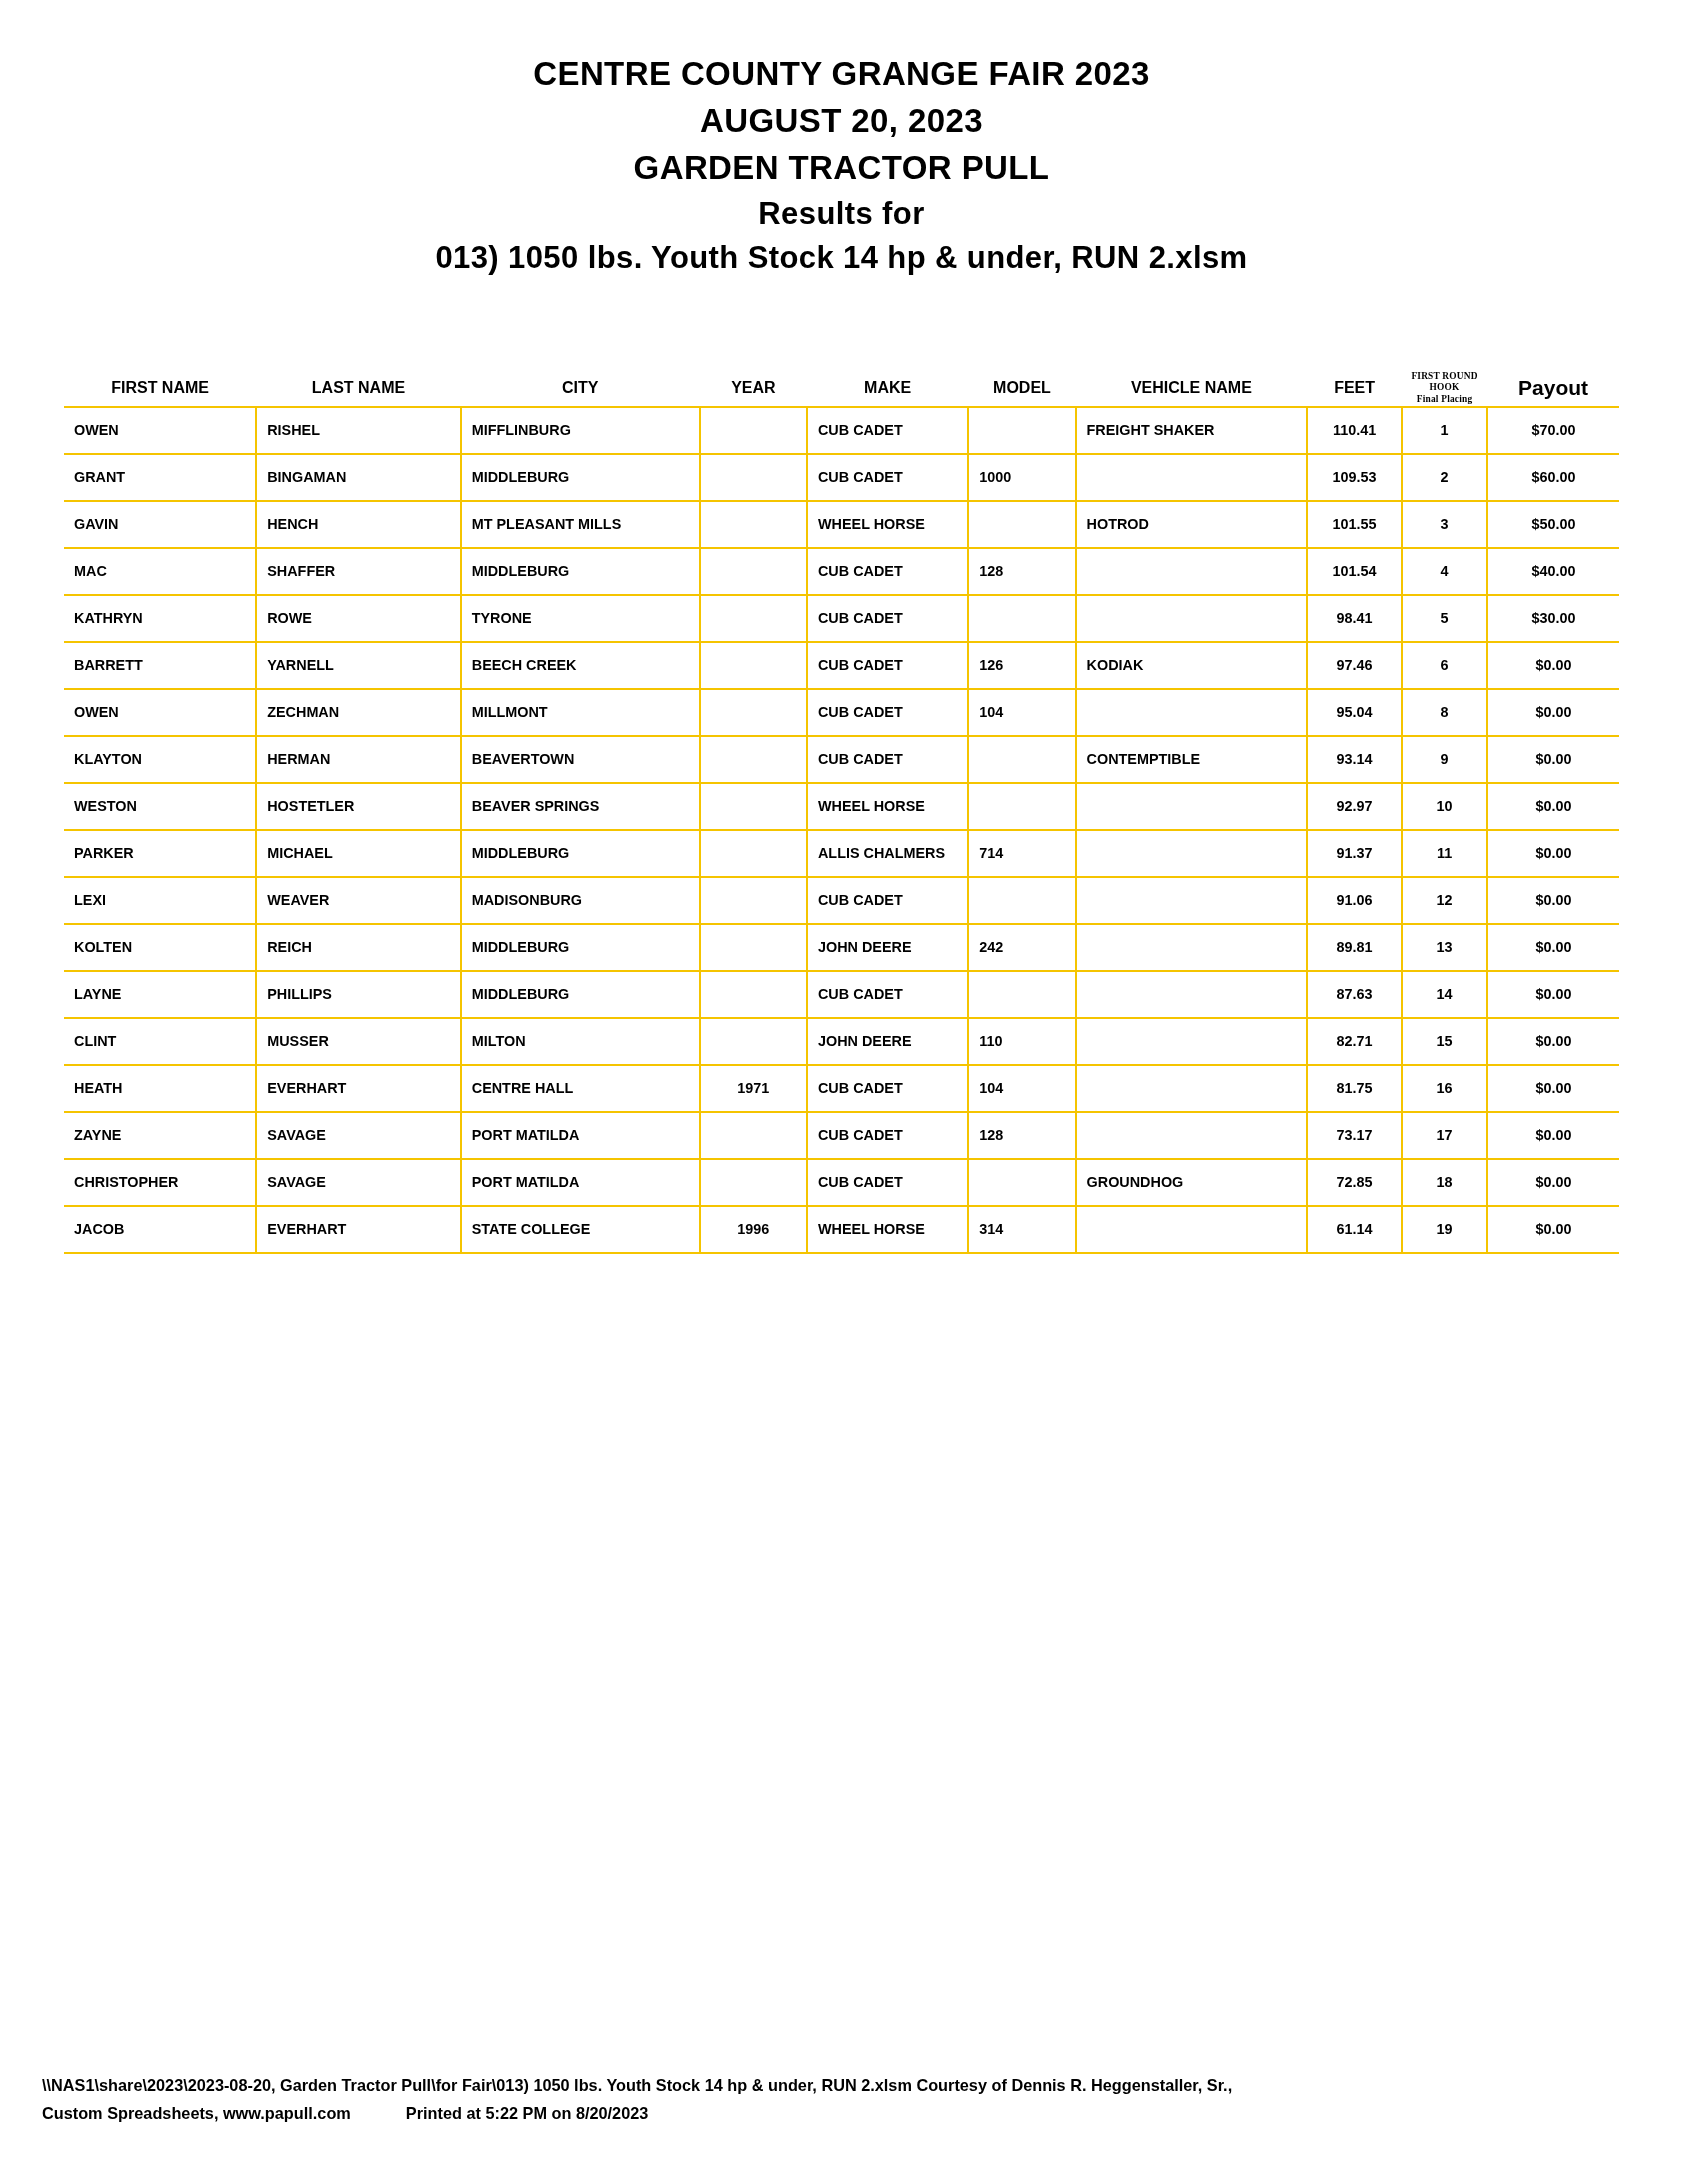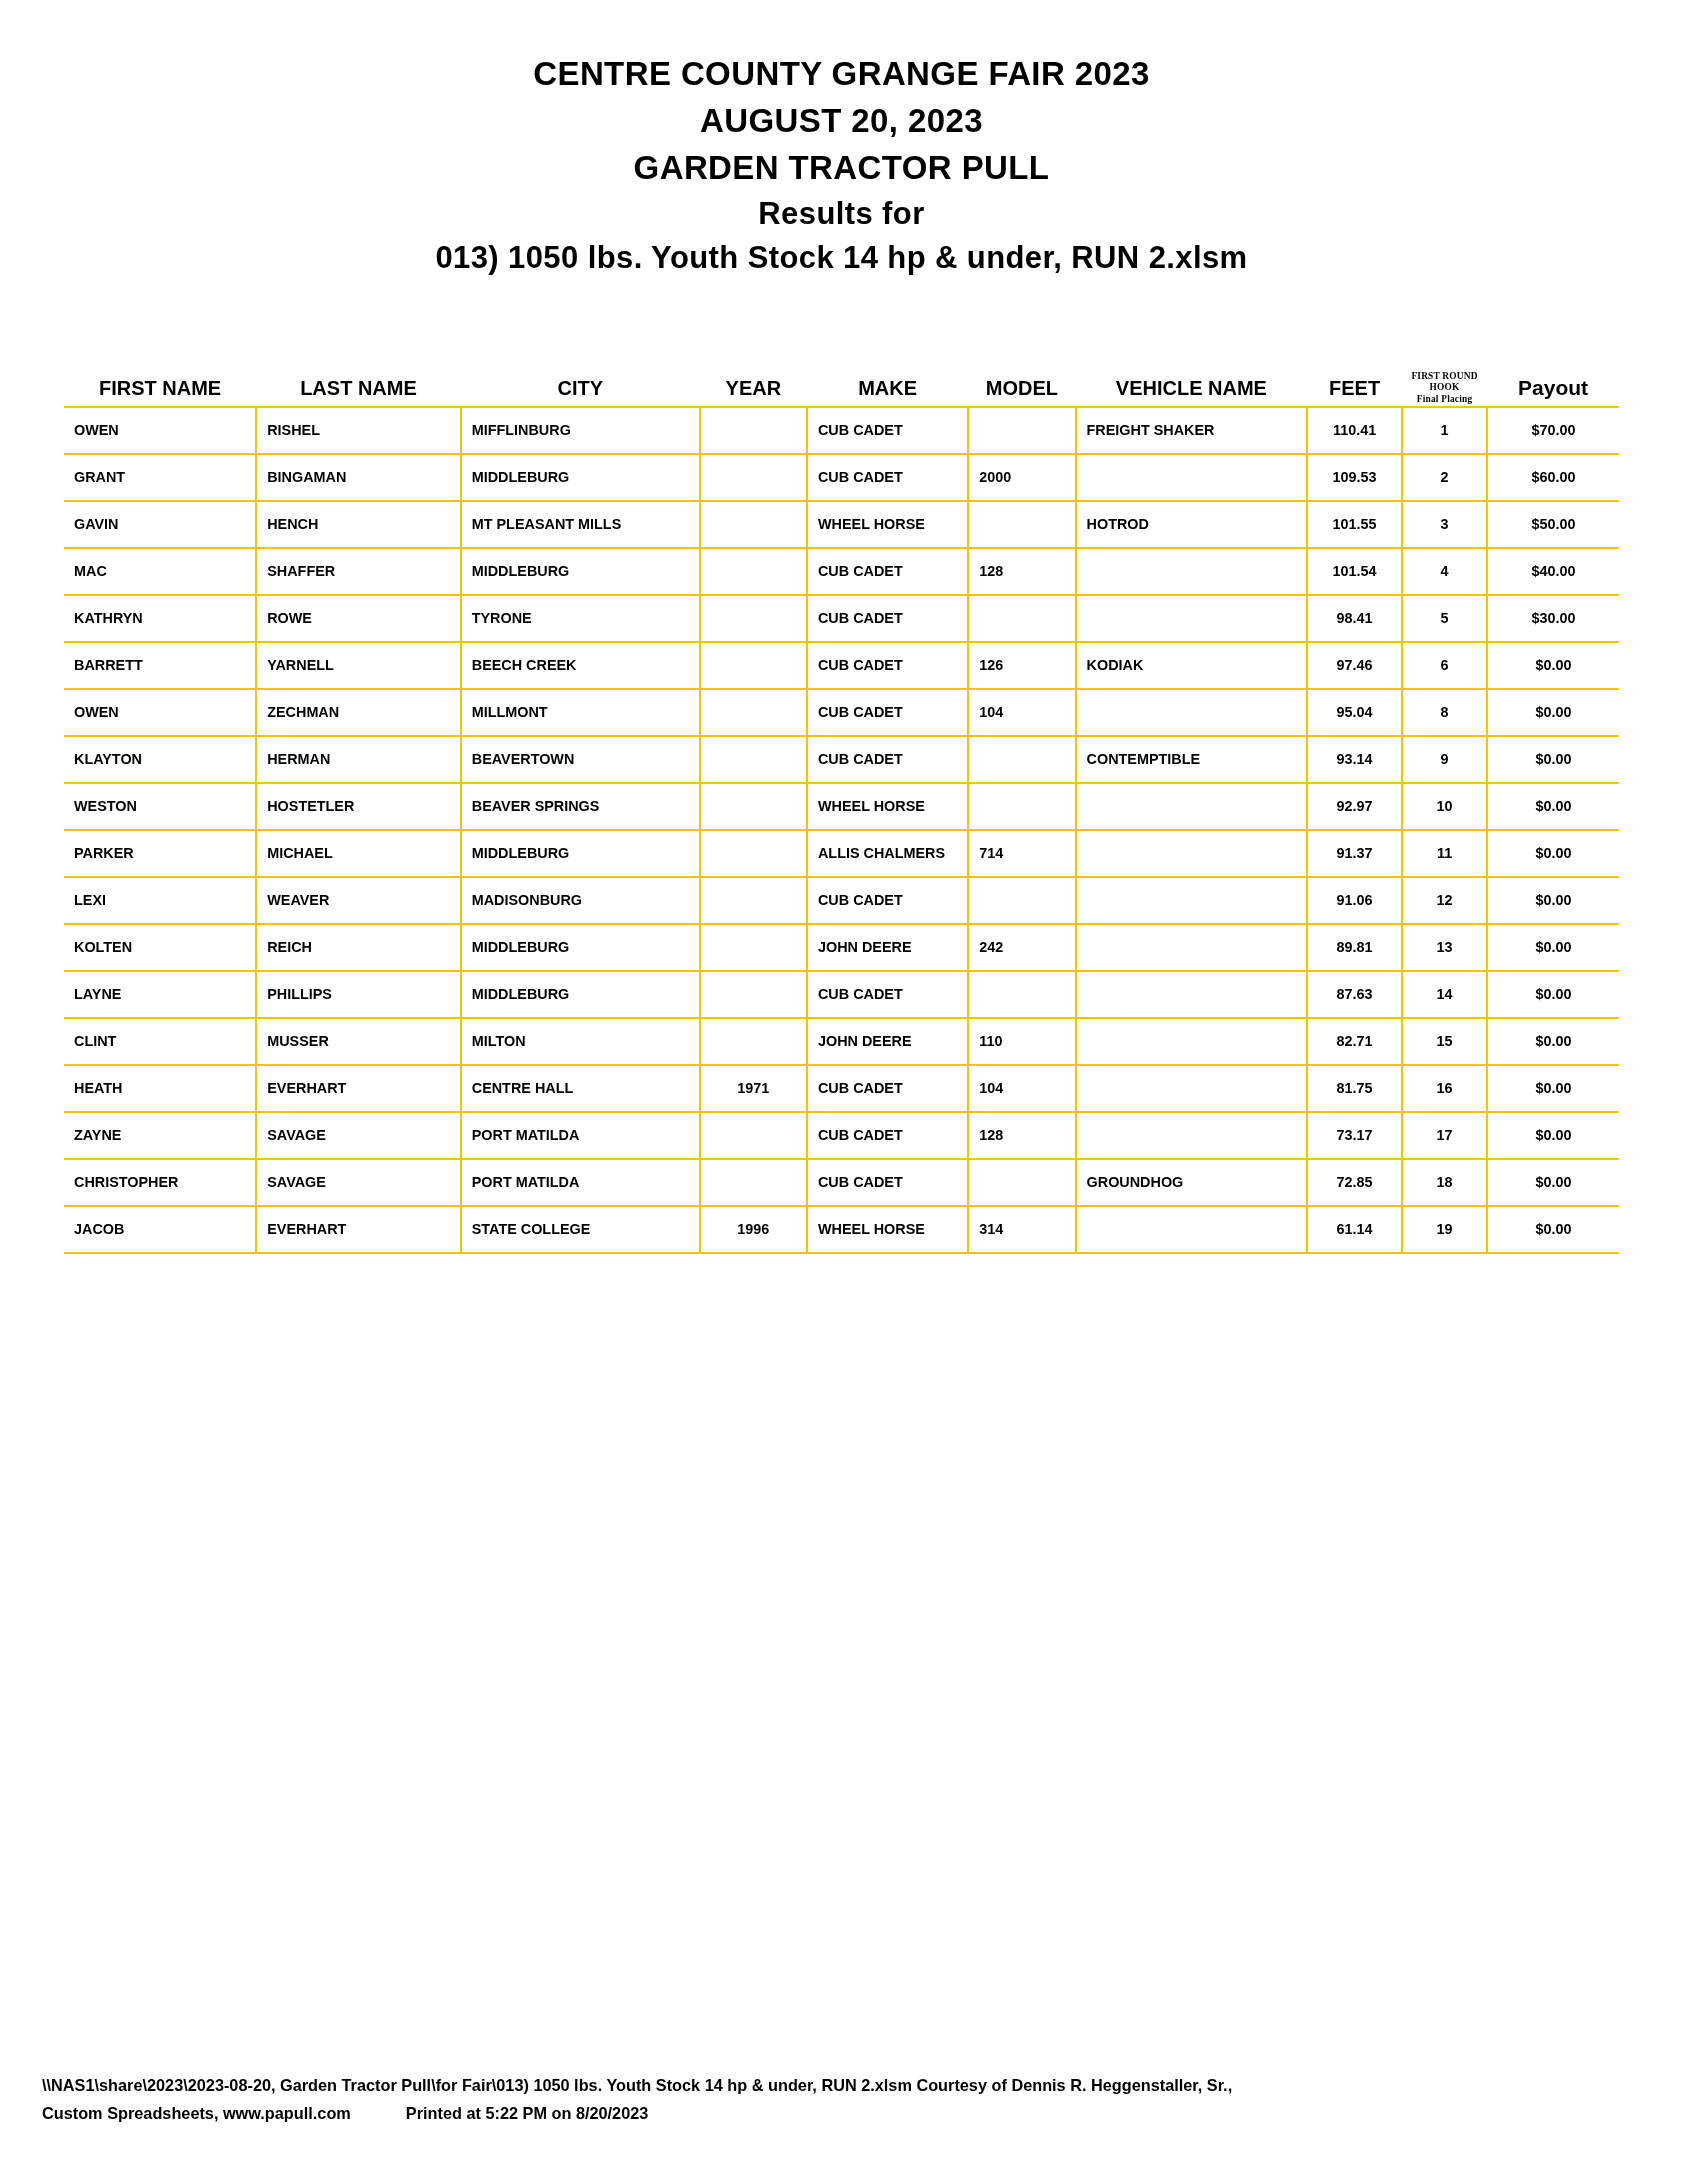--- a/index.html
+++ b/index.html
@@ -46,21 +46,21 @@
   table.results {
     width: 100%;
     border-collapse: collapse;
     table-layout: fixed;
   }
   table.results th, table.results td {
     padding: 0;
     vertical-align: middle;
   }
   thead th {
-    font-size: 20px;
+    font-size: 16px;
     font-weight: bold;
     text-align: center;
     padding-bottom: 13px;
     white-space: nowrap;
   }
   thead th.hdr-placing {
     font-size: 9.4px;
     line-height: 1.25;
     letter-spacing: 0.2px;
     font-family: Liberation Serif, serif;
@@ -171,21 +171,21 @@
             <td class="center sep">110.41</td>
             <td class="center sep">1</td>
             <td class="center">$70.00</td>
           </tr>
           <tr>
             <td class="left sep">GRANT</td>
             <td class="left sep">BINGAMAN</td>
             <td class="left sep">MIDDLEBURG</td>
             <td class="center sep"></td>
             <td class="left sep">CUB CADET</td>
-            <td class="left sep">2000</td>
+            <td class="left sep">1000</td>
             <td class="left sep"></td>
             <td class="center sep">109.53</td>
             <td class="center sep">2</td>
             <td class="center">$60.00</td>
           </tr>
           <tr>
             <td class="left sep">GAVIN</td>
             <td class="left sep">HENCH</td>
             <td class="left sep">MT PLEASANT MILLS</td>
             <td class="center sep"></td>

